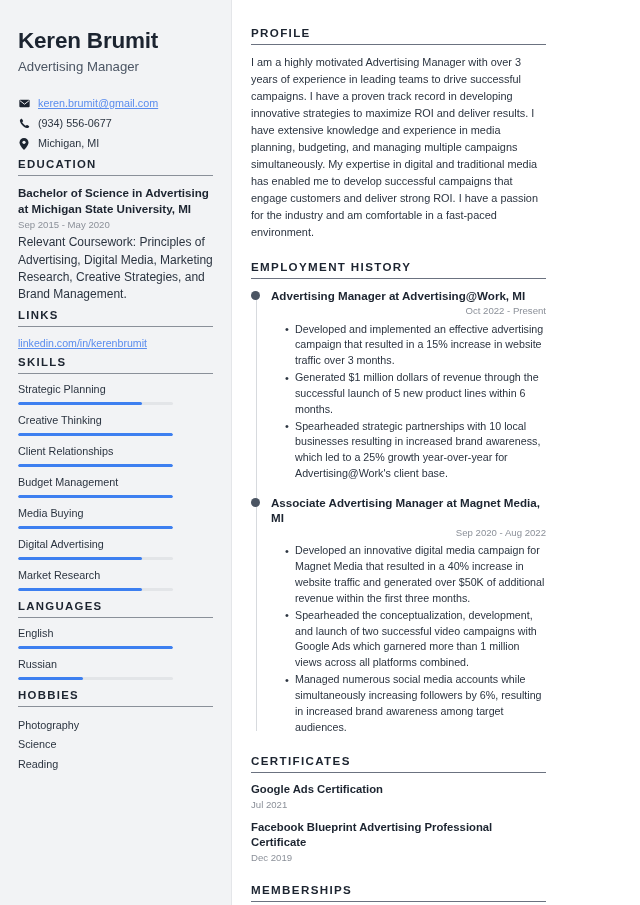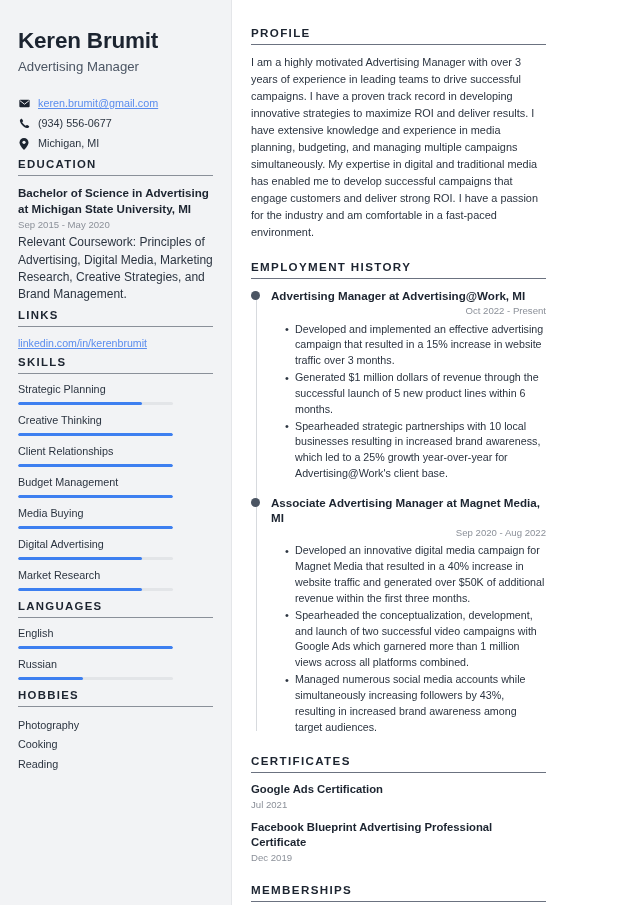--- a/index.html
+++ b/index.html
@@ -405,21 +405,21 @@
         <div class="meter-track">
           <div class="meter-fill" style="width: 42%;"></div>
         </div>
       </div>
     </section>
 
     <section class="side-section">
       <div class="side-heading">HOBBIES</div>
       <div class="side-rule"></div>
       <div class="hobby-item">Photography</div>
-      <div class="hobby-item">Cooking</div>
+      <div class="hobby-item">Science</div>
       <div class="hobby-item">Reading</div>
     </section>
 
   </aside>
 
   <main class="main">
 
     <section class="main-section">
       <div class="main-heading">PROFILE</div>
       <div class="main-rule"></div>
@@ -444,21 +444,21 @@
           </ul>
         </div>
 
         <div class="job">
           <span class="job-dot"></span>
           <div class="job-role">Associate Advertising Manager at Magnet Media, MI</div>
           <div class="job-date">Sep 2020 - Aug 2022</div>
           <ul class="bullets">
             <li>Developed an innovative digital media campaign for Magnet Media that resulted in a 40% increase in website traffic and generated over $50K of additional revenue within the first three months.</li>
             <li>Spearheaded the conceptualization, development, and launch of two successful video campaigns with Google Ads which garnered more than 1 million views across all platforms combined.</li>
-            <li>Managed numerous social media accounts while simultaneously increasing followers by 43%, resulting in increased brand awareness among target audiences.</li>
+            <li>Managed numerous social media accounts while simultaneously increasing followers by 6%, resulting in increased brand awareness among target audiences.</li>
           </ul>
         </div>
       </div>
     </section>
 
     <section class="main-section">
       <div class="main-heading">CERTIFICATES</div>
       <div class="main-rule"></div>
 
       <div class="entry">

